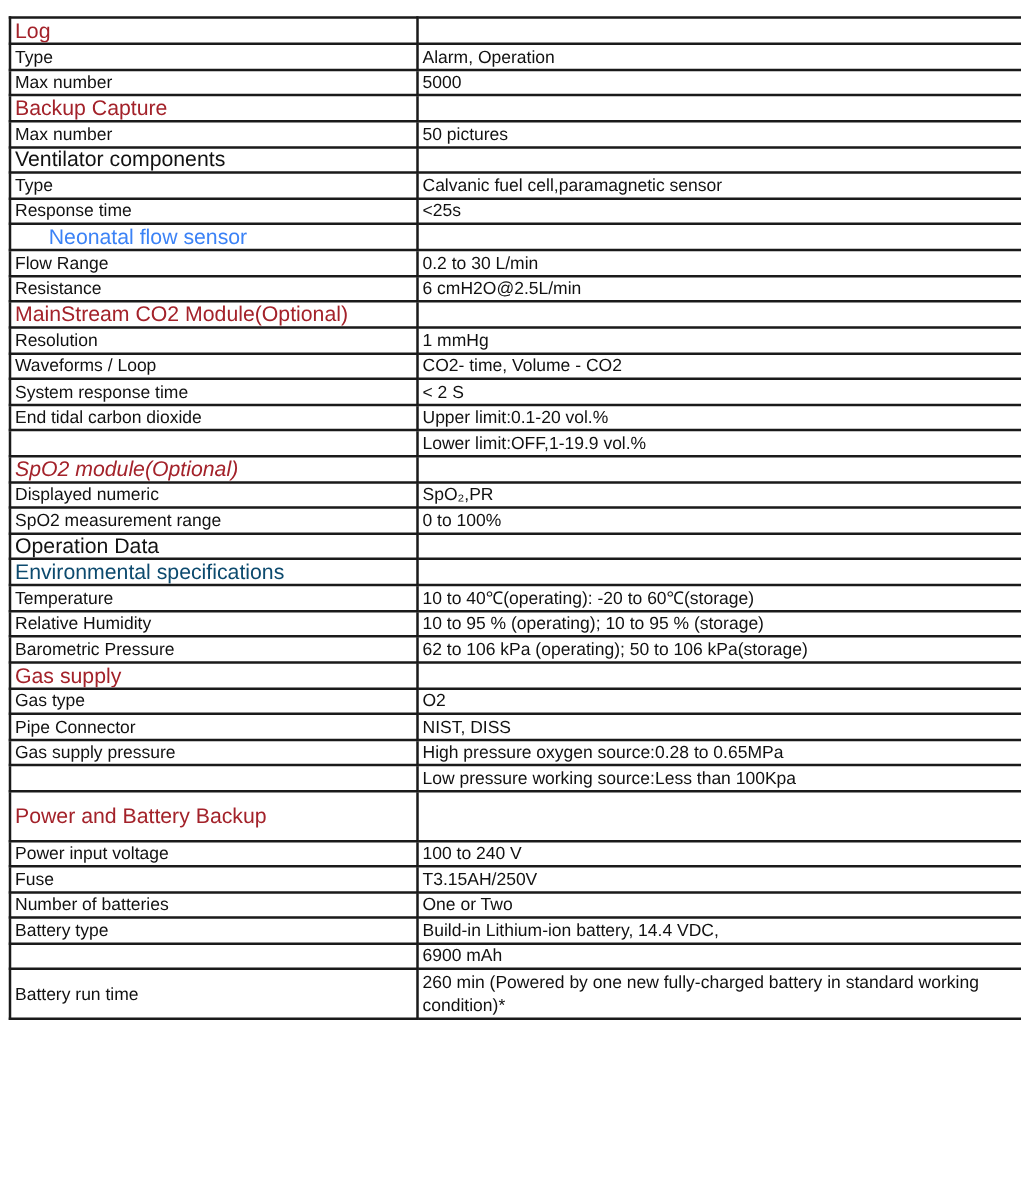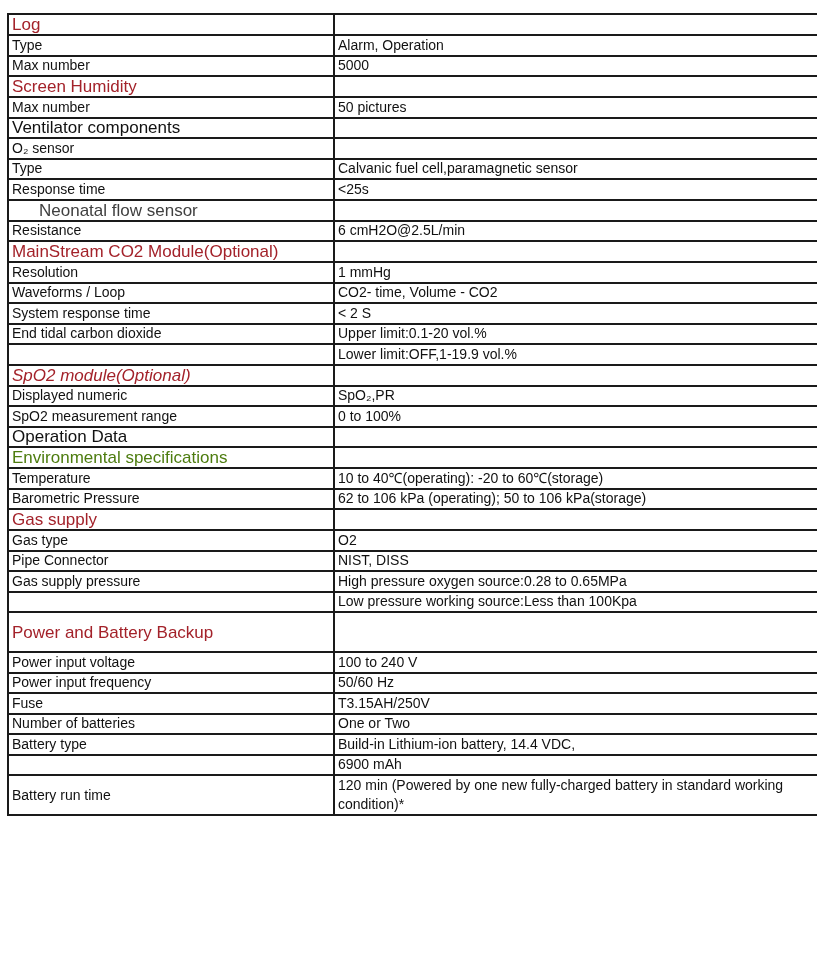--- a/index.html
+++ b/index.html
@@ -38,46 +38,46 @@
       </tr>
       <tr>
         <td class="c1">Type</td>
         <td class="c2">Alarm, Operation</td>
       </tr>
       <tr>
         <td class="c1">Max number</td>
         <td class="c2">5000</td>
       </tr>
       <tr class="sec">
-        <td class="c1" style="color: rgb(163, 34, 42);">Screen Humidity</td>
+        <td class="c1" style="color: rgb(163, 34, 42);">Backup Capture</td>
         <td class="c2"></td>
       </tr>
       <tr>
         <td class="c1">Max number</td>
         <td class="c2">50 pictures</td>
       </tr>
       <tr class="bold">
         <td class="c1">Ventilator components</td>
         <td class="c2"></td>
       </tr>
       <tr>
-        <td class="c1">O₂ sensor</td>
-        <td class="c2"></td>
-      </tr>
-      <tr>
         <td class="c1">Type</td>
         <td class="c2">Calvanic fuel cell,paramagnetic sensor</td>
       </tr>
       <tr>
         <td class="c1">Response time</td>
         <td class="c2">&lt;25s</td>
       </tr>
       <tr class="sec">
-        <td class="c1" style="color: #404040; padding-left: 30px;">Neonatal flow sensor</td>
+        <td class="c1" style="color: #3b82f6; padding-left: 30px;">Neonatal flow sensor</td>
         <td class="c2"></td>
+      </tr>
+      <tr>
+        <td class="c1">Flow Range</td>
+        <td class="c2">0.2 to 30 L/min</td>
       </tr>
       <tr>
         <td class="c1">Resistance</td>
         <td class="c2">6 cmH2O@2.5L/min</td>
       </tr>
       <tr class="sec">
         <td class="c1" style="color: rgb(163, 34, 42);">MainStream CO2 Module(Optional)</td>
         <td class="c2"></td>
       </tr>
       <tr>
@@ -110,26 +110,30 @@
       </tr>
       <tr>
         <td class="c1">SpO2 measurement range</td>
         <td class="c2">0 to 100%</td>
       </tr>
       <tr class="bold">
         <td class="c1">Operation Data</td>
         <td class="c2"></td>
       </tr>
       <tr class="sec">
-        <td class="c1" style="color: #4d7c0f;">Environmental specifications</td>
+        <td class="c1" style="color: #0c4a6e;">Environmental specifications</td>
         <td class="c2"></td>
       </tr>
       <tr>
         <td class="c1">Temperature</td>
         <td class="c2">10 to 40℃(operating): -20 to 60℃(storage)</td>
+      </tr>
+      <tr>
+        <td class="c1">Relative Humidity</td>
+        <td class="c2">10 to 95 % (operating); 10 to 95 % (storage)</td>
       </tr>
       <tr>
         <td class="c1">Barometric Pressure</td>
         <td class="c2">62 to 106 kPa (operating); 50 to 106 kPa(storage)</td>
       </tr>
       <tr class="sec">
         <td class="c1" style="color: rgb(163, 34, 42);">Gas supply</td>
         <td class="c2"></td>
       </tr>
       <tr>
@@ -150,37 +154,33 @@
       </tr>
       <tr class="sec tall">
         <td class="c1" style="color: rgb(163, 34, 42);">Power and Battery Backup</td>
         <td class="c2"></td>
       </tr>
       <tr>
         <td class="c1">Power input voltage</td>
         <td class="c2">100 to 240 V</td>
       </tr>
       <tr>
-        <td class="c1">Power input frequency</td>
-        <td class="c2">50/60 Hz</td>
-      </tr>
-      <tr>
         <td class="c1">Fuse</td>
         <td class="c2">T3.15AH/250V</td>
       </tr>
       <tr>
         <td class="c1">Number of batteries</td>
         <td class="c2">One or Two</td>
       </tr>
       <tr>
         <td class="c1">Battery type</td>
         <td class="c2">Build-in Lithium-ion battery, 14.4 VDC,</td>
       </tr>
       <tr>
         <td class="c1"></td>
         <td class="c2">6900 mAh</td>
       </tr>
       <tr class="wrap">
         <td class="c1">Battery run time</td>
-        <td class="c2">120 min (Powered by one new fully-charged battery in standard working condition)*</td>
+        <td class="c2">260 min (Powered by one new fully-charged battery in standard working condition)*</td>
       </tr>
     </tbody>
 </table>
 
 </body></html>

